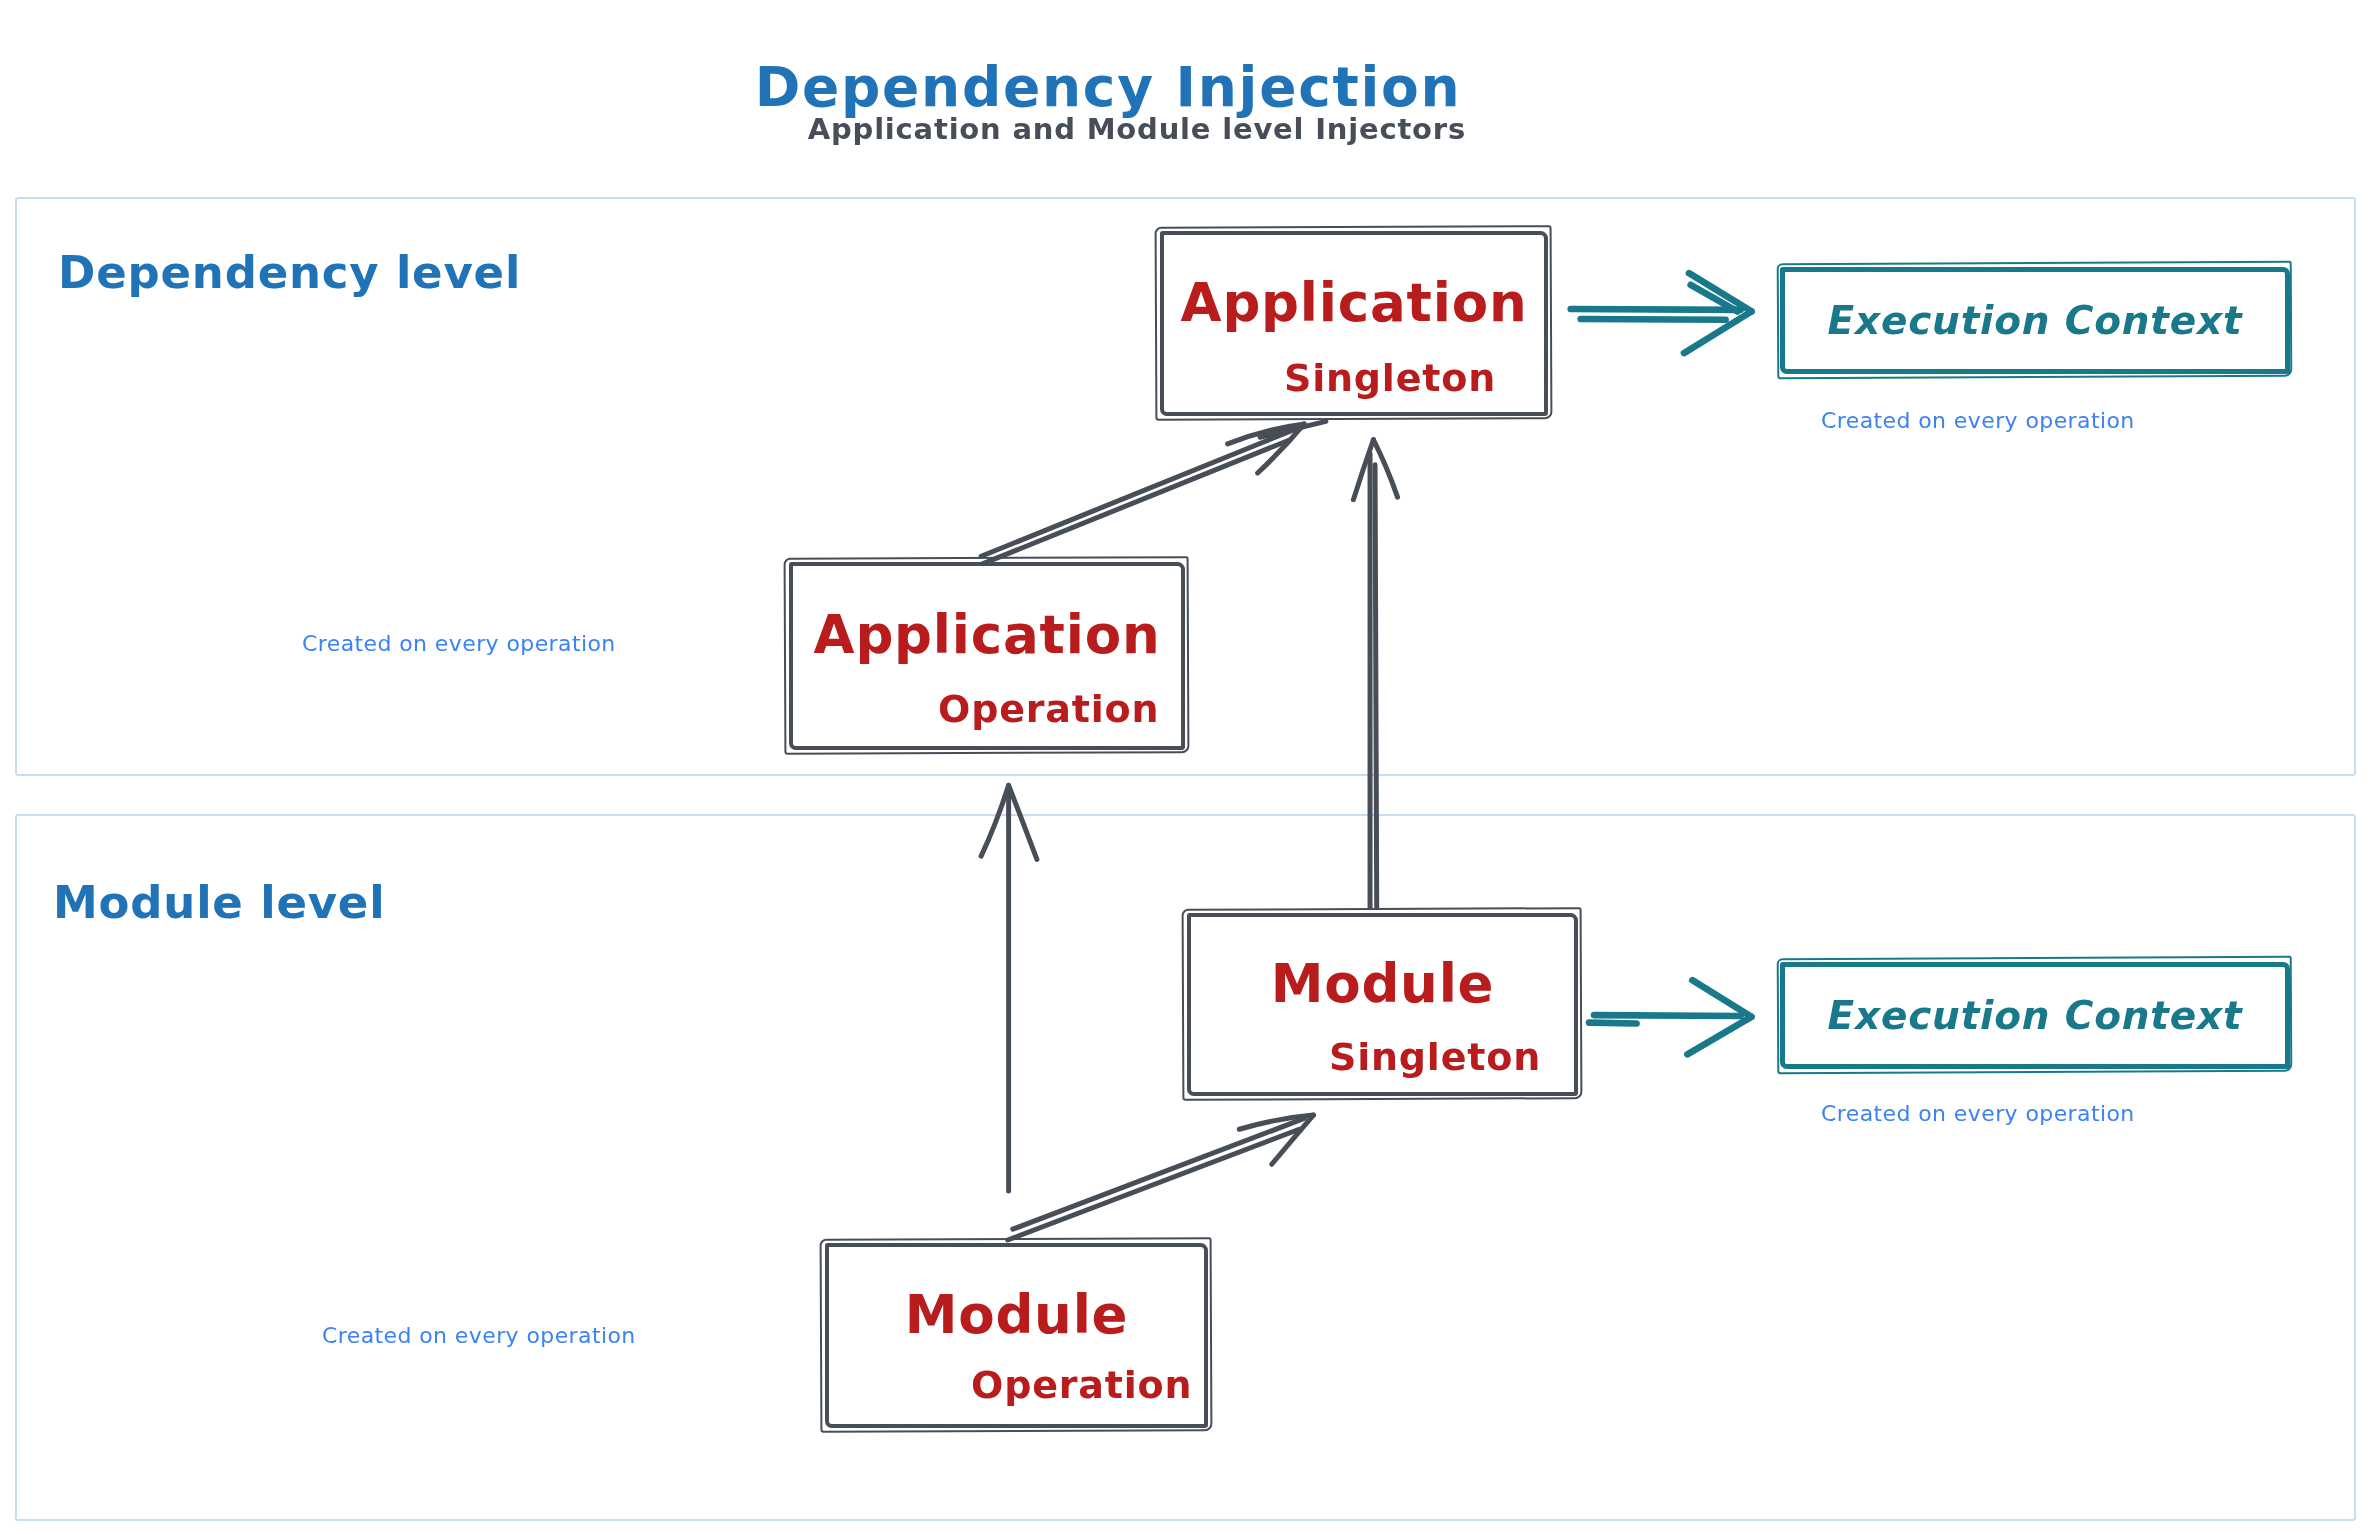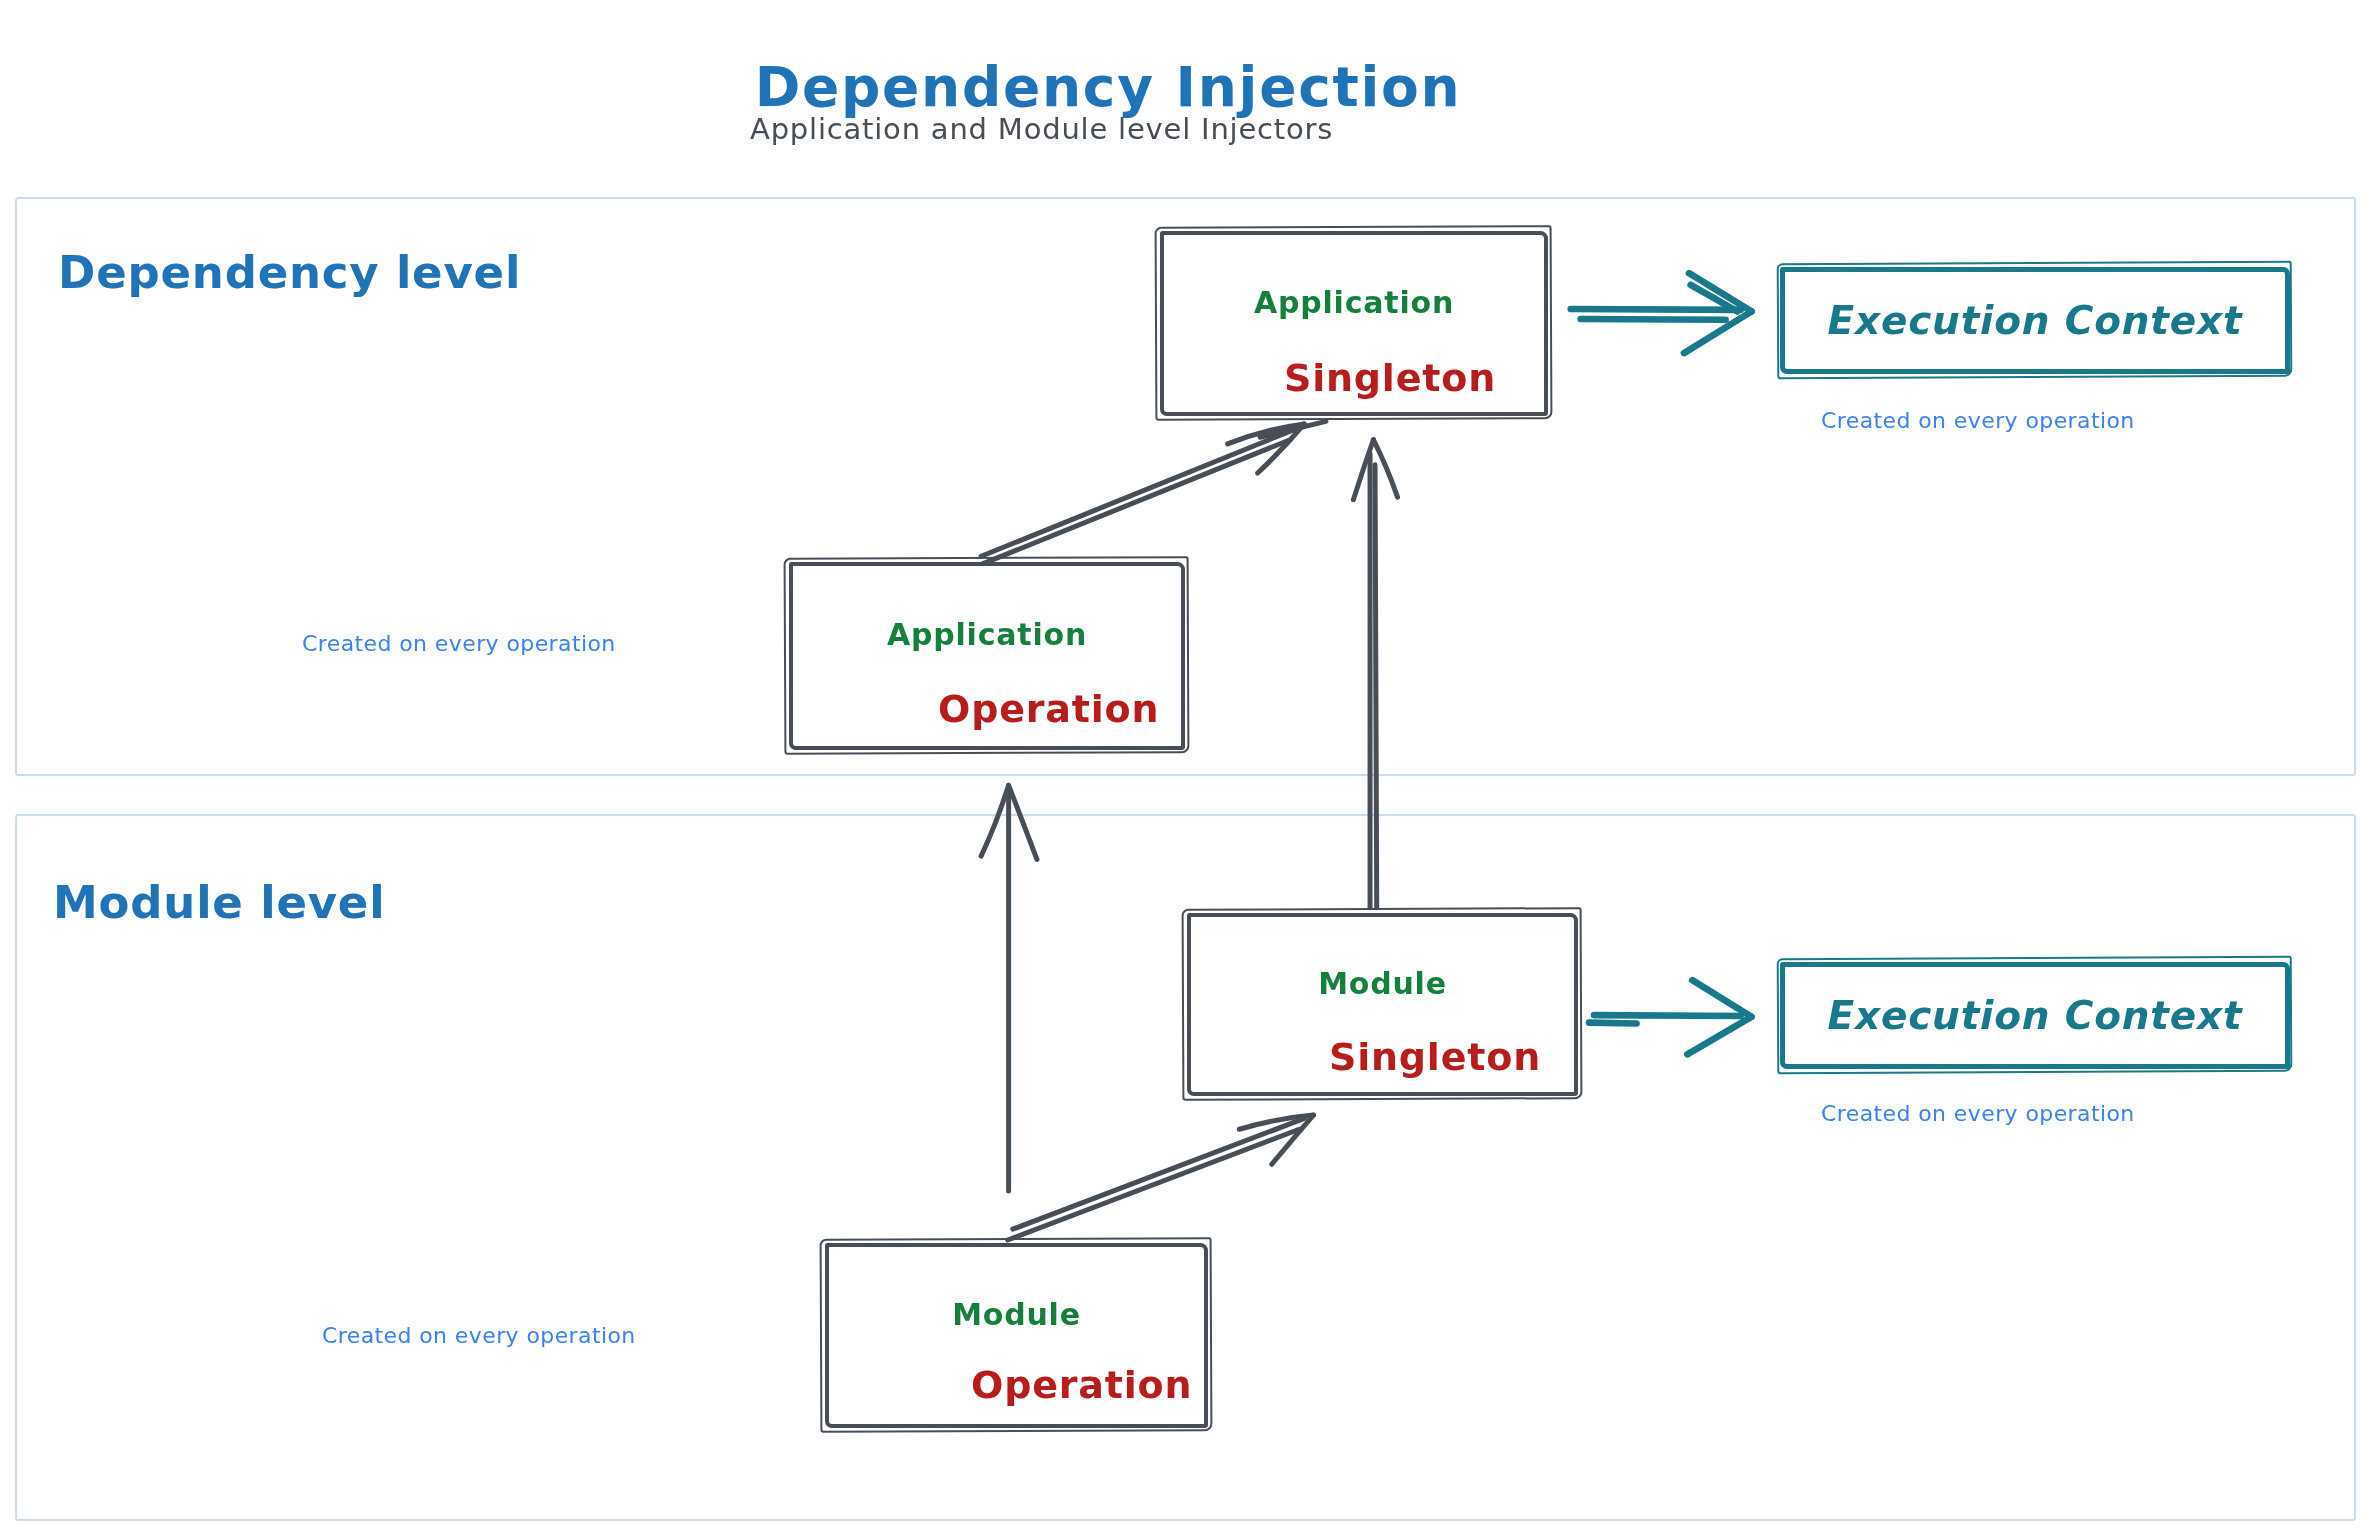--- a/index.html
+++ b/index.html
@@ -9,22 +9,22 @@
     color:#474e58;
   }
   .abs{position:absolute;}
 
   
   .diagram-title{
     left:750px;top:15px;width:716px;text-align:center;
     font-size:55px;font-weight:bold;color:#2173b8;letter-spacing:1.7px;margin-top:40px;
   }
   .diagram-subtitle{
-    left:750px;top:112px;width:716px;text-align:left;
-    font-size:29px;font-weight:400;color:#474e58;letter-spacing:0.8px;
+    left:750px;top:112px;width:716px;text-align:right;
+    font-size:29px;font-weight:700;color:#474e58;letter-spacing:0.8px;
   }
 
   
   .level-section{
     border:2.5px solid #c9ddf1;border-radius:3.3px;background:transparent;
   }
   .section-application{left:15px;top:197px;width:2337px;height:575px;}
   .section-module{left:15px;top:814px;width:2337px;height:703px;}
   .level-label{
     font-size:45px;font-weight:bold;color:#2173b8;letter-spacing:0.8px;white-space:nowrap;
@@ -37,21 +37,21 @@
     border:4.2px solid #474e58;border-radius:2.5px 7.5px 3.3px 6.7px;background:#fff;
   }
   .node-box::after{ 
     content:"";position:absolute;inset:-9.2px -7.5px -8.3px -9.2px;
     border:2.1px solid #474e58;border-radius:6.7px 2.5px 7.5px 3.3px;
     transform:rotate(-0.25deg);pointer-events:none;
   }
   .node-title{
     position:absolute;left:0;right:0;top:0;bottom:43px;
     display:flex;align-items:center;justify-content:center;
-    font-size:30px;font-weight:bold;color:#15803d;letter-spacing:0.8px;white-space:nowrap;
+    font-size:53px;font-weight:bold;color:#b91c1c;letter-spacing:0.8px;white-space:nowrap;
   }
   .node-badge{
     position:absolute;font-size:38px;font-weight:bold;color:#b91c1c;
     letter-spacing:0.8px;white-space:nowrap;
   }
   .box-app-singleton{left:1160px;top:231px;width:380px;height:177px;}
   .box-app-singleton .node-badge{right:48px;bottom:11.7px;}
   .box-app-operation{left:789px;top:562px;width:388px;height:180px;}
   .box-app-operation .node-badge{right:21.7px;bottom:15px;}
   .box-module-singleton{left:1187px;top:913px;width:383px;height:175px;}

